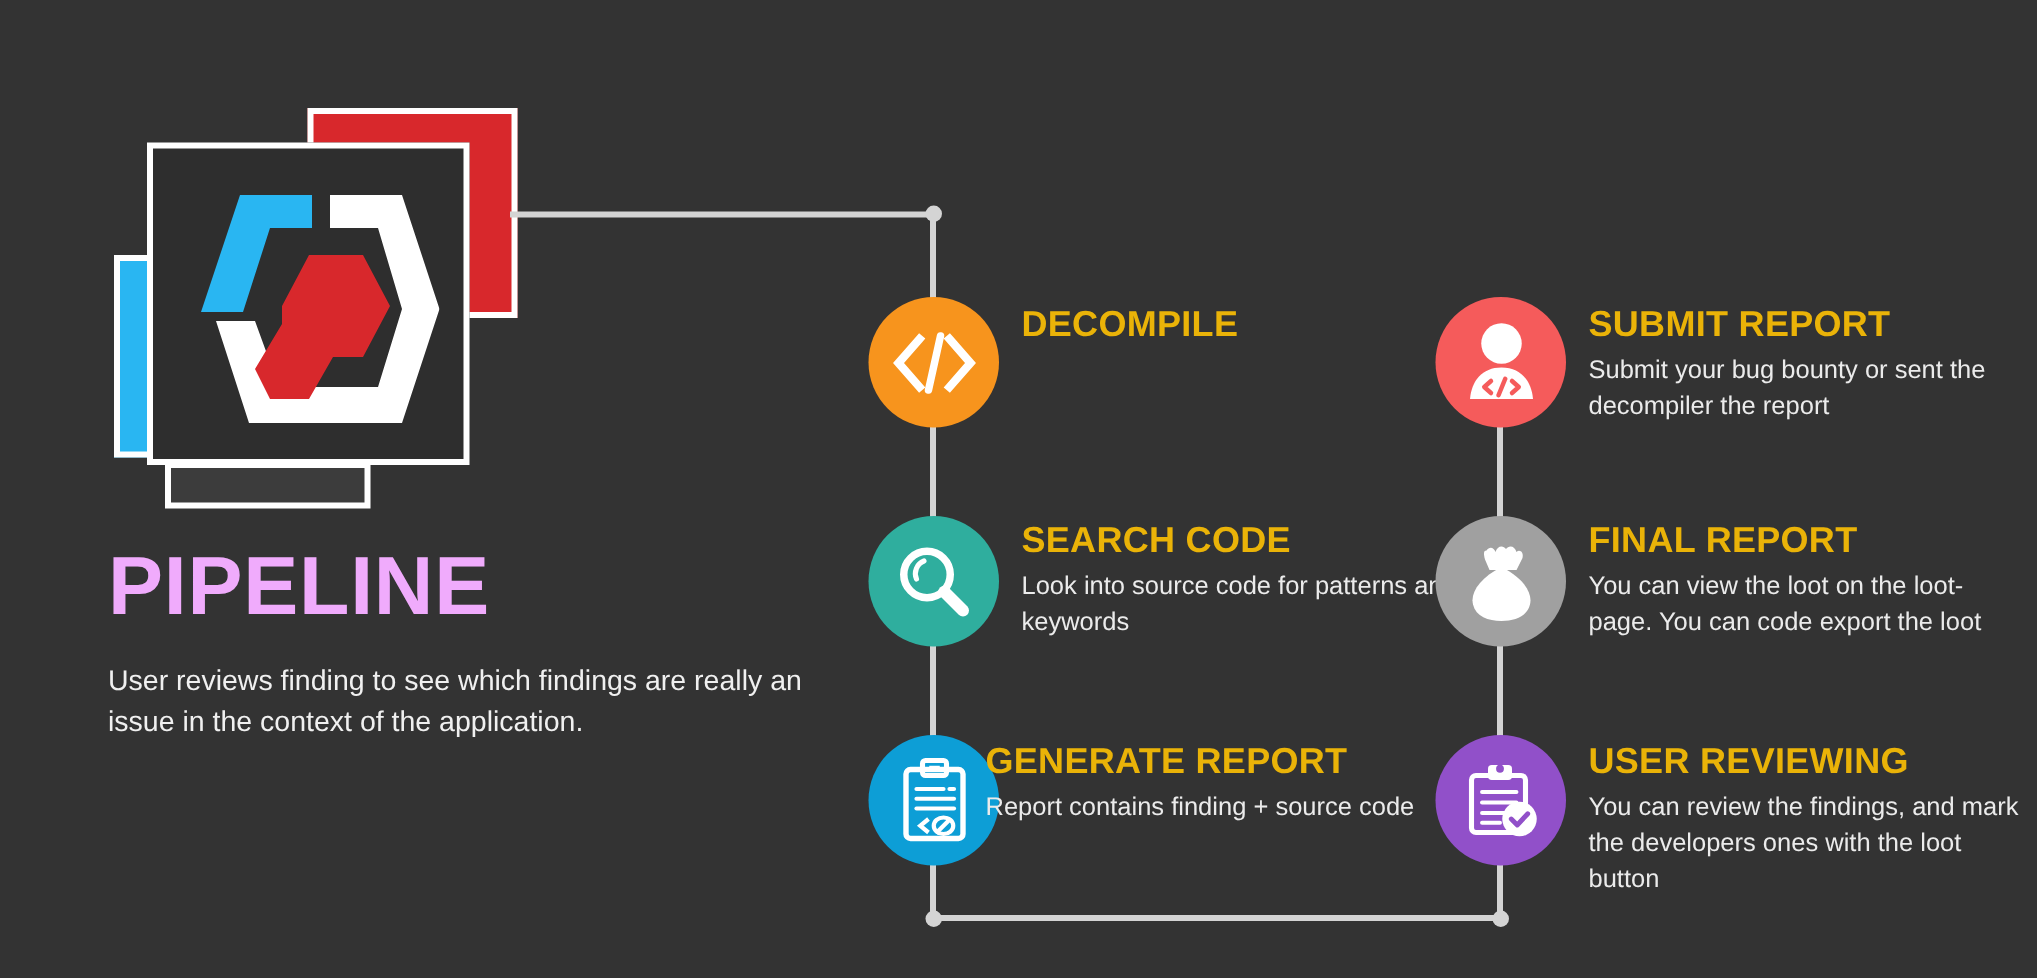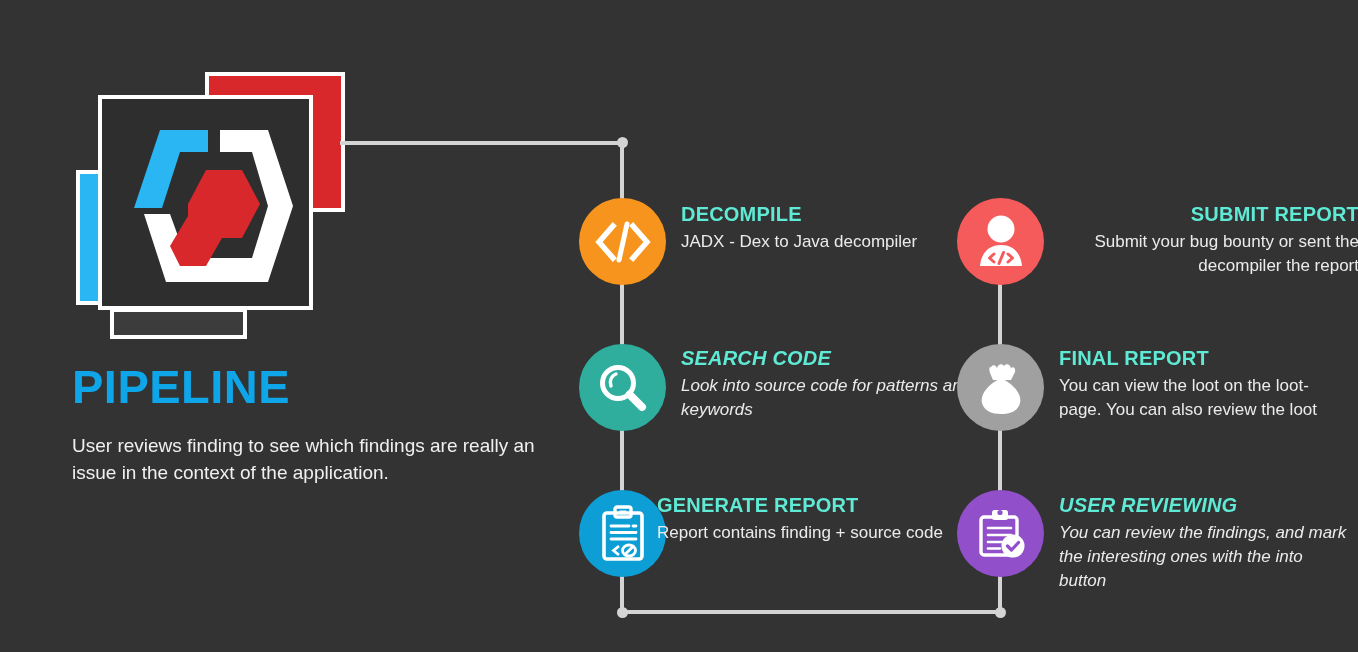--- a/index.html
+++ b/index.html
@@ -30,23 +30,23 @@
   .card-red   { left: 205px; top: 72px;  width: 140px; height: 140px; background: #d8282c; }
   .card-blue  { left: 76px;  top: 170px; width: 28px;  height: 135px; background: #29b6f2; }
   .card-gray  { left: 110px; top: 308px; width: 137px; height: 31px;  background: #3c3c3c; }
   .card-main  { left: 98px;  top: 95px;  width: 215px; height: 215px; background: #2e2e2e; }
 
   .logo-mark { position: absolute; left: 118px; top: 122px; width: 175px; height: 170px; }
 
   
   .title-block { position: absolute; left: 72px; top: 362px; width: 470px; }
   .pipeline-title {
-    font-size: 47px;
+    font-size: 55px;
     font-weight: bold;
-    color: #0ea5e9;
+    color: #f0abfc;
     letter-spacing: 0.5px;
     line-height: 1.05;
     margin: 0 0 22px 0;
   }
   .pipeline-desc {
     font-size: 19px;
     color: #f0f0f0;
     line-height: 1.42;
     margin: 0;
   }
@@ -67,23 +67,23 @@
   .step-circle {
     position: absolute;
     width: 87px; height: 87px;
     border-radius: 50%;
     display: flex;
     align-items: center;
     justify-content: center;
   }
   .step-text { position: absolute; }
   .step-title {
-    font-size: 20px;
+    font-size: 24px;
     font-weight: bold;
-    color: #5eead4;
+    color: #eab308;
     letter-spacing: 0.2px;
     margin: 0 0 4px 0;
     white-space: nowrap;
   }
   .step-desc {
     font-size: 17px;
     color: #ebebeb;
     line-height: 1.42;
     margin: 0;
   }
@@ -142,33 +142,32 @@
   <div class="step">
     <div class="step-circle" style="left:579px; top:198px; background:#f7941d;">
       <svg width="60" height="44" viewBox="0 0 60 44">
         <path d="M20 6 L6 22 L20 38" fill="none" stroke="#ffffff" stroke-width="5.5" stroke-linecap="square" stroke-linejoin="miter"></path>
         <path d="M40 6 L54 22 L40 38" fill="none" stroke="#ffffff" stroke-width="5.5" stroke-linecap="square" stroke-linejoin="miter"></path>
         <path d="M34 4 L26 40" fill="none" stroke="#ffffff" stroke-width="5" stroke-linecap="round"></path>
       </svg>
     </div>
     <div class="step-text" style="left:681px; top:203px; width:300px;">
       <p class="step-title">DECOMPILE</p>
-      <p class="step-desc">JADX - Dex to Java decompiler</p>
     </div>
   </div>
 
   <div class="step">
     <div class="step-circle" style="left:579px; top:344px; background:#2fae9e;">
       <svg width="56" height="56" viewBox="0 0 56 56">
         <circle cx="23" cy="23" r="15.5" fill="none" stroke="#ffffff" stroke-width="5"></circle>
         <path d="M16 26 a9 9 0 0 1 5 -12" fill="none" stroke="#ffffff" stroke-width="3.4" stroke-linecap="round"></path>
         <path d="M34.5 34.5 L47 47" stroke="#ffffff" stroke-width="8" stroke-linecap="round"></path>
       </svg>
     </div>
-    <div class="step-text" style="left:681px; top:347px; width:300px;font-style:italic;">
+    <div class="step-text" style="left:681px; top:347px; width:300px;">
       <p class="step-title">SEARCH CODE</p>
       <p class="step-desc">Look into source code for patterns and keywords</p>
     </div>
   </div>
 
   <div class="step">
     <div class="step-circle" style="left:579px; top:490px; background:#0d9ed6;">
       <svg width="54" height="58" viewBox="0 0 54 58">
         <rect x="8" y="8" width="38" height="46" rx="3" fill="none" stroke="#ffffff" stroke-width="3.6"></rect>
         <rect x="19" y="2" width="16" height="10" rx="2" fill="none" stroke="#ffffff" stroke-width="3.4"></rect>
@@ -197,54 +196,54 @@
       <svg width="58" height="58" viewBox="0 0 58 58">
         <circle cx="29" cy="16" r="13.5" fill="#ffffff"></circle>
         <path d="M29 32 C16 32 9 41 8 53 L50 53 C49 41 42 32 29 32 Z" fill="#ffffff"></path>
         <g stroke="#f55b5b" stroke-width="3" fill="none" stroke-linecap="round" stroke-linejoin="round">
           <path d="M22 41 L17.5 45 L22 49"></path>
           <path d="M36 41 L40.5 45 L36 49"></path>
           <path d="M31.5 39.5 L27 50.5"></path>
         </g>
       </svg>
     </div>
-    <div class="step-text" style="left:1059px; top:203px; width:300px;text-align:right;">
+    <div class="step-text" style="left:1059px; top:203px; width:300px;">
       <p class="step-title">SUBMIT REPORT</p>
       <p class="step-desc">Submit your bug bounty or sent the decompiler the report</p>
     </div>
   </div>
 
   <div class="step">
     <div class="step-circle" style="left:957px; top:344px; background:#a0a0a0;">
       <svg width="52" height="54" viewBox="0 0 52 54">
         <path d="M26 17 C12 24 5 34 7 42 C9 50 17 53 26 53 C35 53 43 50 45 42 C47 34 40 24 26 17 Z" fill="#ffffff"></path>
         <path d="M16 6 C18 3 21 4 22 7 C23 3 27 2 29 5 C31 2 35 3 36 7 C38 5 41 7 40 11 L36 19 L18 19 L15 12 C14 8 14 6 16 6 Z" fill="#ffffff"></path>
       </svg>
     </div>
     <div class="step-text" style="left:1059px; top:347px; width:270px;">
       <p class="step-title">FINAL REPORT</p>
-      <p class="step-desc">You can view the loot on the loot-page. You can also review the loot</p>
+      <p class="step-desc">You can view the loot on the loot-page. You can code export the loot</p>
     </div>
   </div>
 
   <div class="step">
     <div class="step-circle" style="left:957px; top:490px; background:#9150c9;">
       <svg width="56" height="58" viewBox="0 0 56 58">
         <path d="M11 12 h30 a3 3 0 0 1 3 3 v26 M44 47 a3 3 0 0 1 -3 3 H11 a3 3 0 0 1 -3 -3 V15 a3 3 0 0 1 3 -3" fill="none" stroke="#ffffff" stroke-width="3.4" stroke-linecap="round"></path>
         <rect x="19" y="5" width="16" height="10" rx="2.5" fill="#ffffff"></rect>
         <circle cx="27" cy="7.5" r="2.6" fill="#9150c9"></circle>
         <g stroke="#ffffff" stroke-width="2.6" stroke-linecap="round">
           <path d="M15 23 H38"></path>
           <path d="M15 30 H38"></path>
           <path d="M15 37 H33"></path>
           <path d="M15 43.5 H27"></path>
         </g>
         <circle cx="40" cy="41" r="11.5" fill="#ffffff"></circle>
         <path d="M34.5 41 L38.5 45 L45.5 37.5" fill="none" stroke="#9150c9" stroke-width="3.2" stroke-linecap="round" stroke-linejoin="round"></path>
       </svg>
     </div>
-    <div class="step-text" style="left:1059px; top:494px; width:290px;font-style:italic;">
+    <div class="step-text" style="left:1059px; top:494px; width:290px;">
       <p class="step-title">USER REVIEWING</p>
-      <p class="step-desc">You can review the findings, and mark the interesting ones with the into button</p>
+      <p class="step-desc">You can review the findings, and mark the developers ones with the loot button</p>
     </div>
   </div>
 
 </div>
 
 </body></html>

